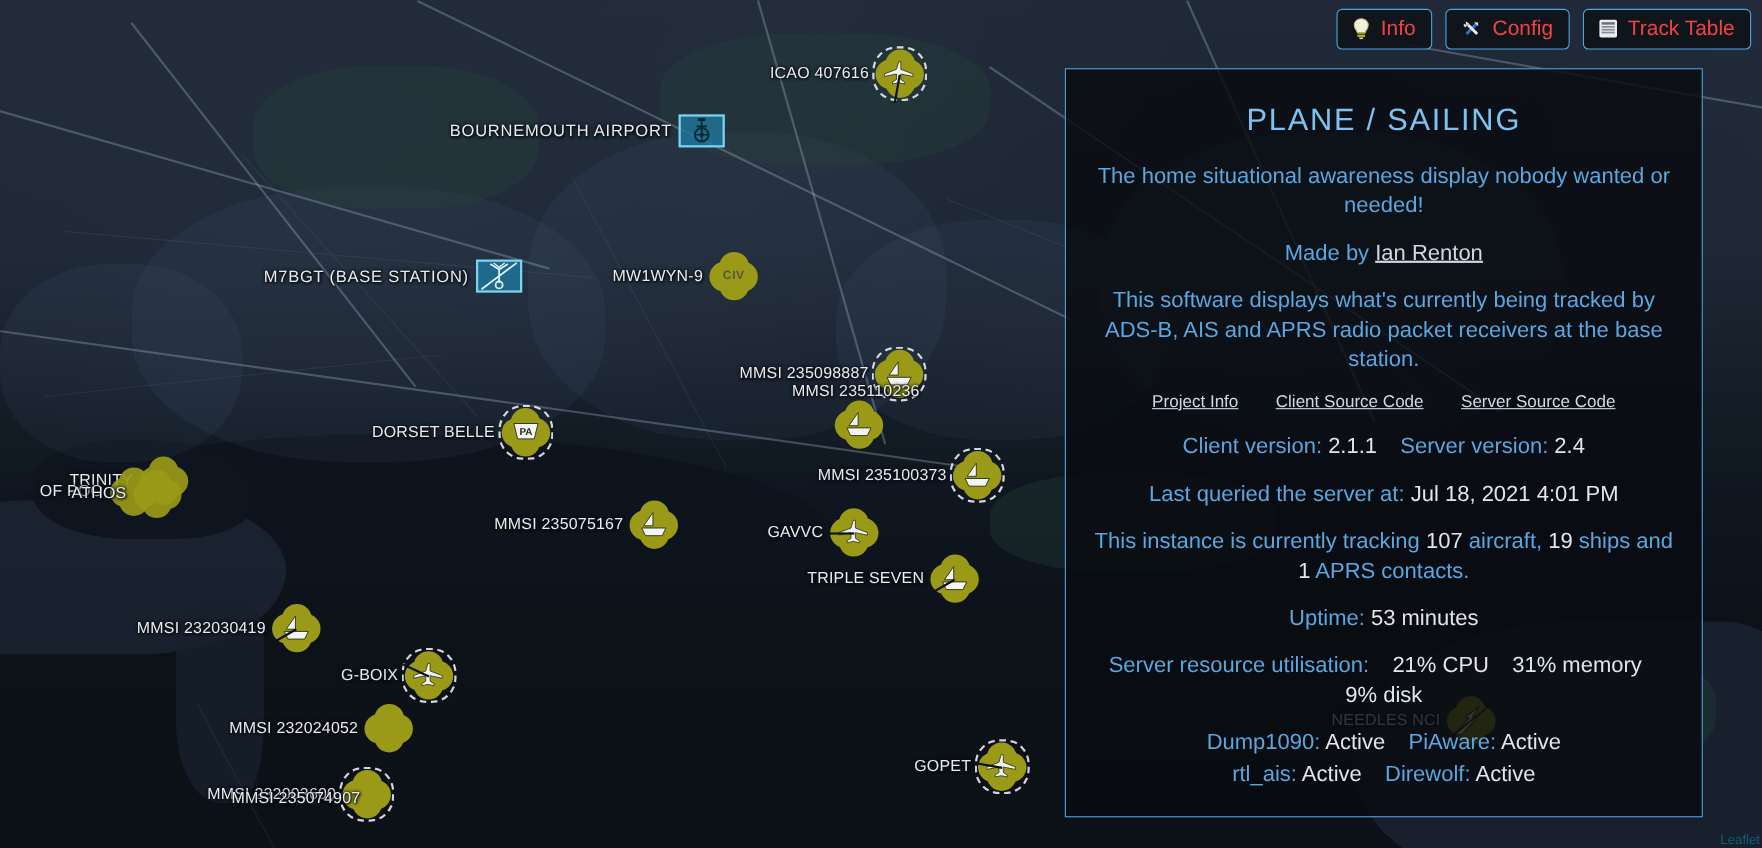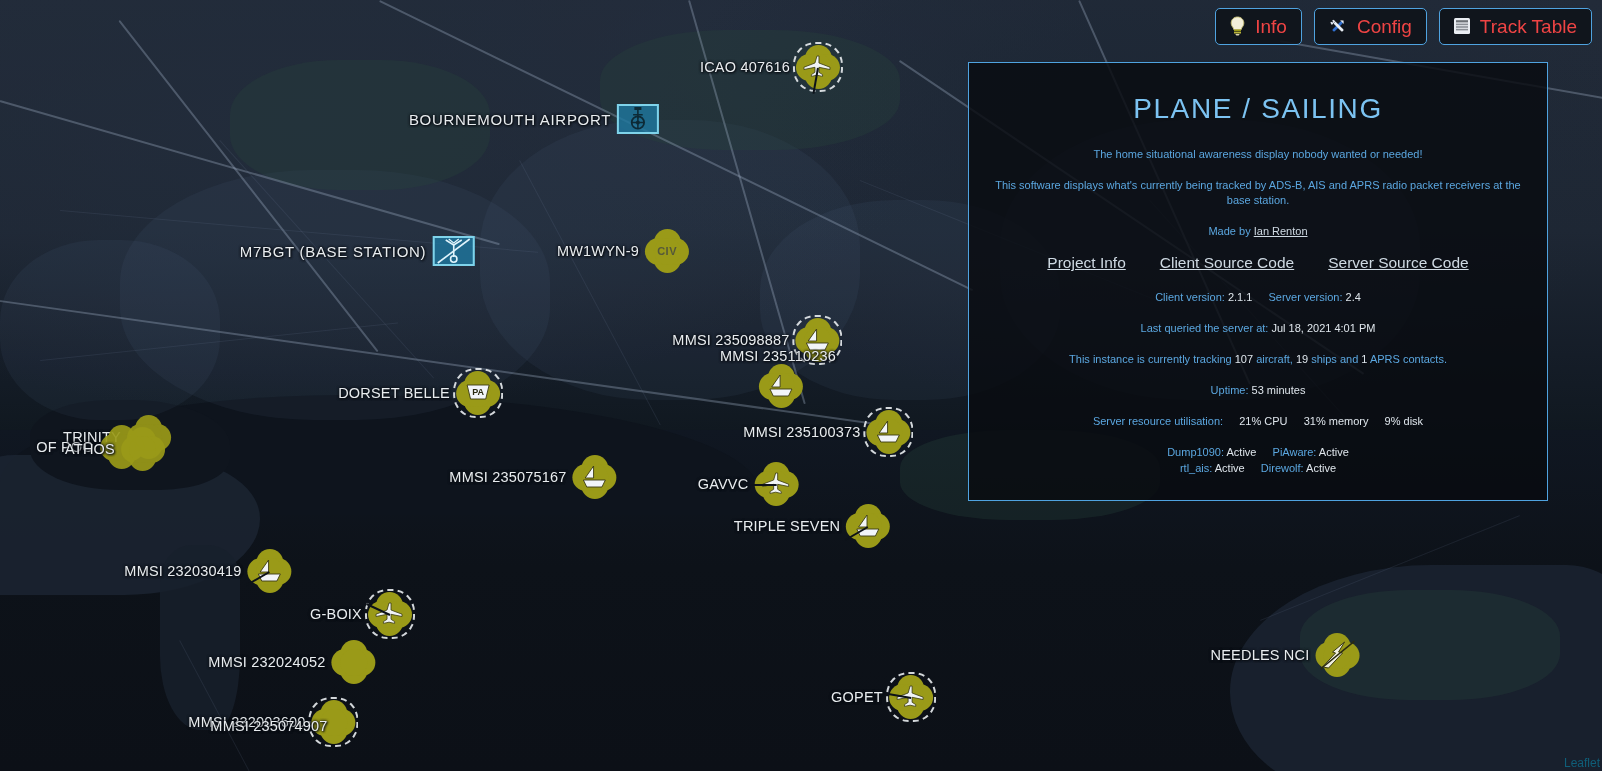--- a/index.html
+++ b/index.html
@@ -219,21 +219,21 @@
     z-index: 500;
   }
   #info-title {
     color: #7cc3f2;
     font-size: 28px;
     letter-spacing: 1.6px;
     margin: 10px 0 22px 0;
     font-weight: normal;
   }
   .info-line {
-    font-size: 11px;
+    font-size: 20px;
     line-height: 1.35;
     margin: 0 0 16px 0;
     color: #5ba7e0;
   }
   .info-line .v {
     color: #dfe6ec;
   }
   .info-line a, .lnk {
     color: #cfdae3;
     text-decoration: underline;
@@ -632,25 +632,25 @@
       <span>Track Table</span>
     </div>
 
   </div>
 
   <div id="info-panel">
     <h1 id="info-title">PLANE / SAILING</h1>
 
     <p class="info-line">The home situational awareness display nobody wanted or needed!</p>
 
-    <p class="info-line">This software displays what's currently being tracked by ADS-B, AIS and APRS radio packet receivers at the base station.</p>
-
     <p class="info-line">
       <span>Made by </span><a class="lnk">Ian Renton</a>
     </p>
+
+    <p class="info-line">This software displays what's currently being tracked by ADS-B, AIS and APRS radio packet receivers at the base station.</p>
 
     <div id="info-links">
       <a class="lnk">Project Info</a>
       <a class="lnk">Client Source Code</a>
       <a class="lnk">Server Source Code</a>
     </div>
 
     <p class="info-line">
       <span>Client version:</span>
       <span class="v">2.1.1</span>

